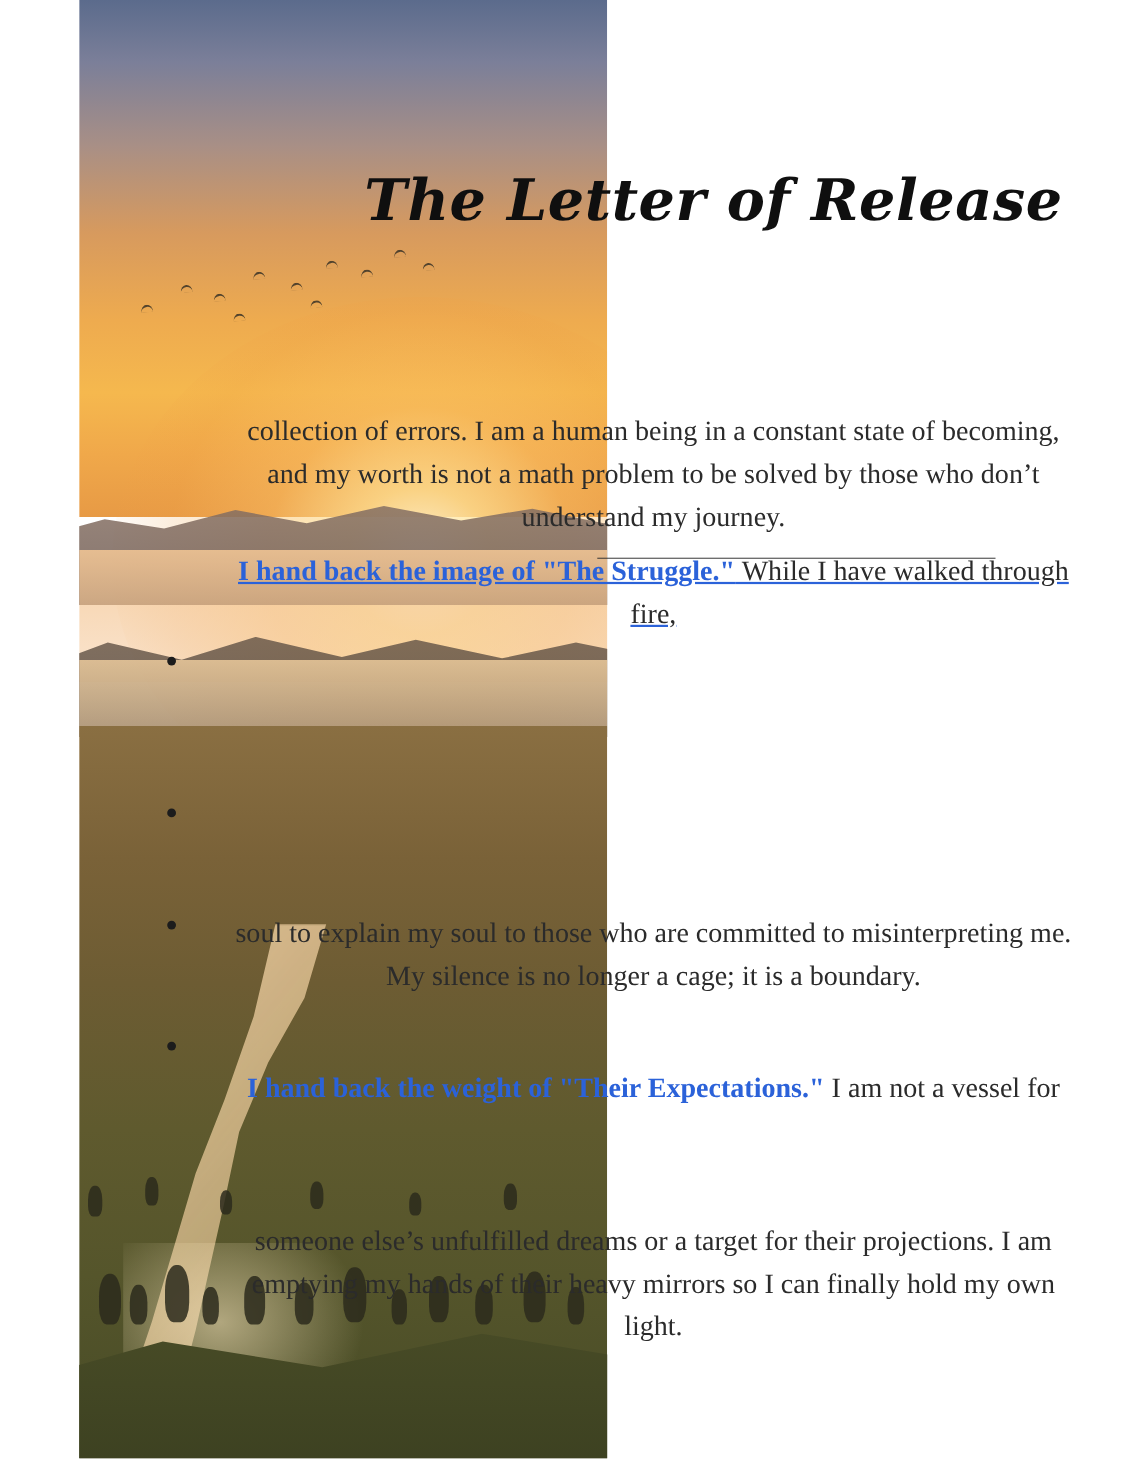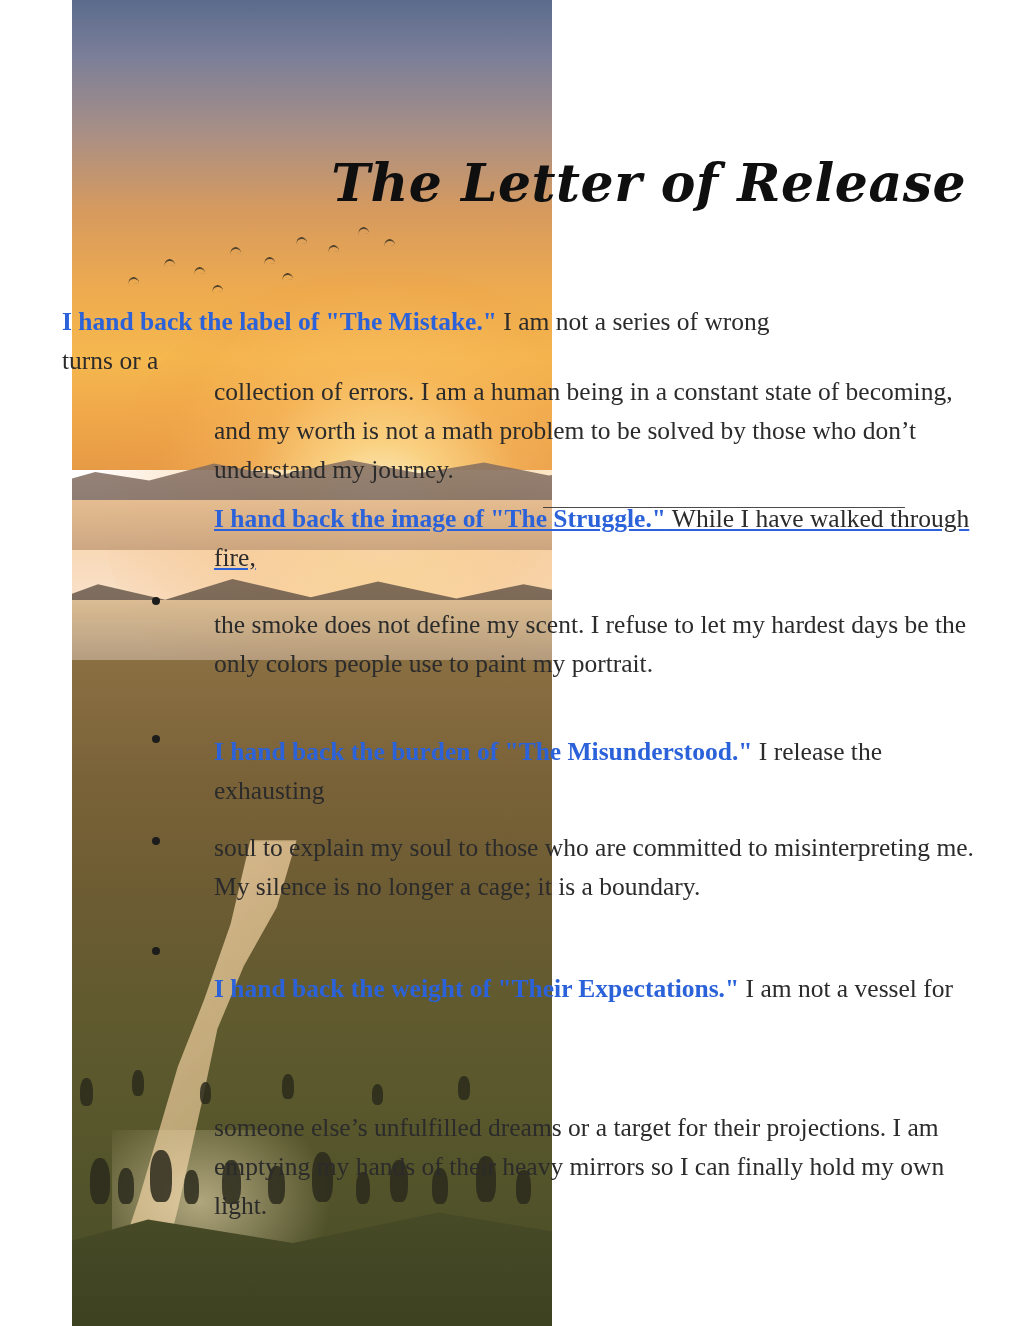--- a/index.html
+++ b/index.html
@@ -136,21 +136,21 @@
     letter-spacing: 0.5px;
   }
   .para {
     position: absolute;
     font-size: 25.5px;
     line-height: 39px;
     color: #2b62d9;
   }
   .para b { font-weight: bold; color: #2b62d9; }
   .para .plain { color: #2b2b2b; }
-  .center { text-align: left; }
+  .center { text-align: center; }
   .rule {
     position: absolute;
     height: 1px;
     background: #2b2b2b;
     opacity: 0.85;
   }
   .bullet {
     position: absolute;
     width: 8px; height: 8px;
     border-radius: 50%;
@@ -205,34 +205,27 @@
       <div class="bird" style="left:312px; top:24px;"></div>
       <div class="bird" style="left:210px; top:58px;"></div>
       <div class="bird" style="left:140px; top:70px;"></div>
     </div>
   </div>
 
   <div id="content">
 
     <div id="title">The Letter of Release</div>
 
-    <div class="para" style="left:62px; top:290px; width:760px;">
-      <b>I hand back the label of "The Mistake."</b><span class="plain"> I am not a series of wrong turns or a</span>
-    </div>
     <div class="para center plain" style="left:214px; top:360px; width:760px; color:#2b2b2b;">collection of errors. I am a human being in a constant state of becoming, and my worth is not a math problem to be solved by those who don’t understand my journey.</div>
 
     <div class="para center" style="left:214px; top:487px; width:760px;text-decoration:underline;">
       <b>I hand back the image of "The Struggle."</b><span class="plain"> While I have walked through fire,</span>
     </div>
     <div class="rule" style="left:543px; top:495px; width:362px;"></div>
-    <div class="para center plain" style="left:214px; top:593px; width:760px; color:#2b2b2b;">the smoke does not define my scent. I refuse to let my hardest days be the only colors people use to paint my portrait.</div>
-
-    <div class="para center" style="left:214px; top:720px; width:760px;">
-      <b>I hand back the burden of "The Misunderstood."</b><span class="plain"> I release the exhausting</span>
-    </div>
+
     <div class="para center plain" style="left:214px; top:816px; width:760px; color:#2b2b2b;">soul to explain my soul to those who are committed to misinterpreting me. My silence is no longer a cage; it is a boundary.</div>
 
     <div class="para center" style="left:214px; top:957px; width:760px;">
       <b>I hand back the weight of "Their Expectations."</b><span class="plain"> I am not a vessel for</span>
     </div>
     <div class="para center plain" style="left:214px; top:1060px; width:760px; color:#2b2b2b;margin-top:36px;">someone else’s unfulfilled dreams or a target for their projections. I am emptying my hands of their heavy mirrors so I can finally hold my own light.</div>
 
     <div class="bullet" style="left:152px; top:585px;"></div>
     <div class="bullet" style="left:152px; top:723px;"></div>
     <div class="bullet" style="left:152px; top:825px;"></div>

